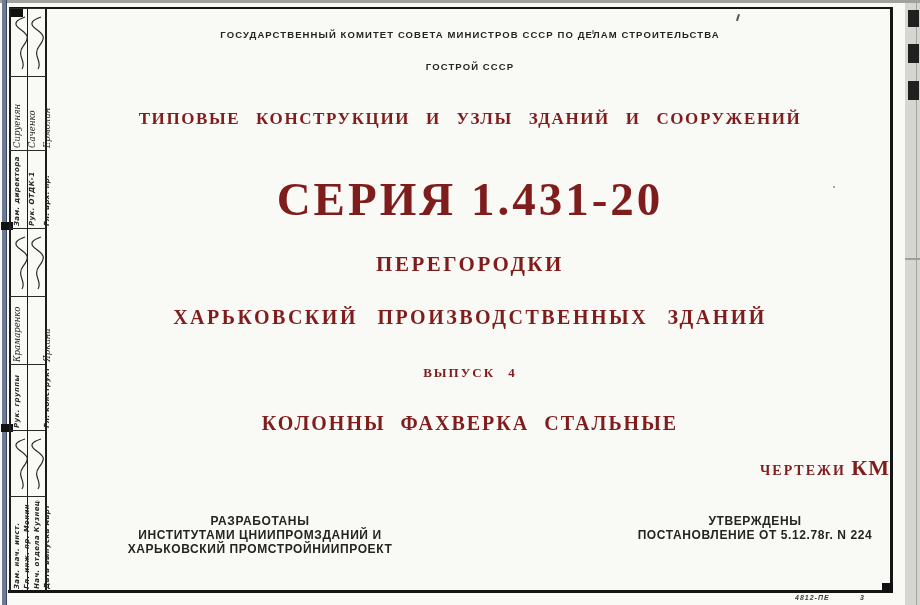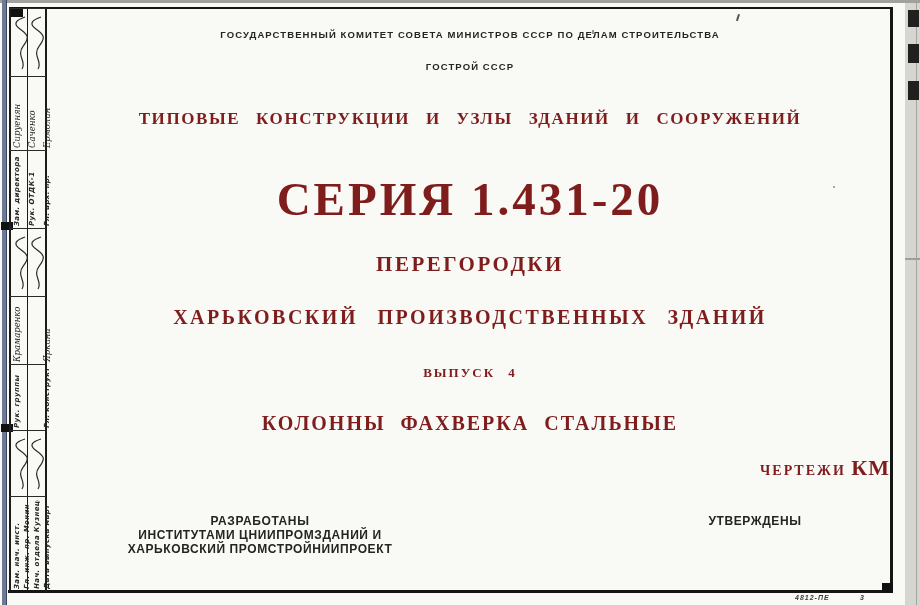--- a/index.html
+++ b/index.html
@@ -141,20 +141,21 @@
     </div>
   </div>
 
   <div id="footer-left" class="footer-block">
     <div>РАЗРАБОТАНЫ</div>
     <div>ИНСТИТУТАМИ ЦНИИПРОМЗДАНИЙ И</div>
     <div>ХАРЬКОВСКИЙ  ПРОМСТРОЙНИИПРОЕКТ</div>
   </div>
   <div id="footer-right" class="footer-block">
     <div>УТВЕРЖДЕНЫ</div>
+    <div>ПОСТАНОВЛЕНИЕ  ОТ 5.12.78г.  N 224</div>
   </div>
 
   <div class="margin-note" style="left:795px;">4812-ПЕ</div>
   <div class="margin-note" style="left:860px;">3</div>
 
   <div class="speck" style="left:737px;top:14px;width:1.5px;height:7px;transform:rotate(18deg);"></div>
   <div class="speck" style="left:592px;top:30px;width:2px;height:4px;opacity:.6;"></div>
   <div class="speck" style="left:833px;top:186px;width:2px;height:2px;opacity:.5;"></div>
 
 </div>

